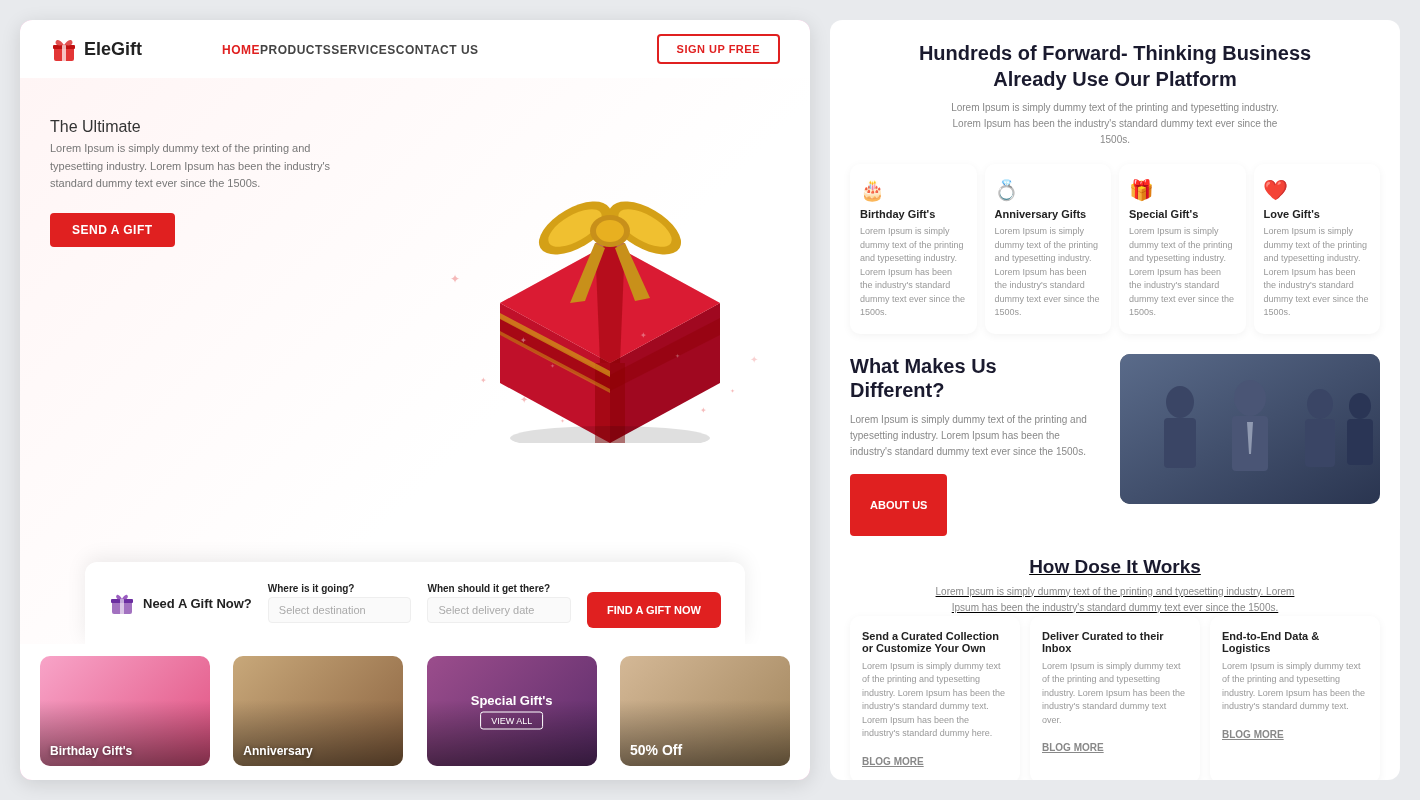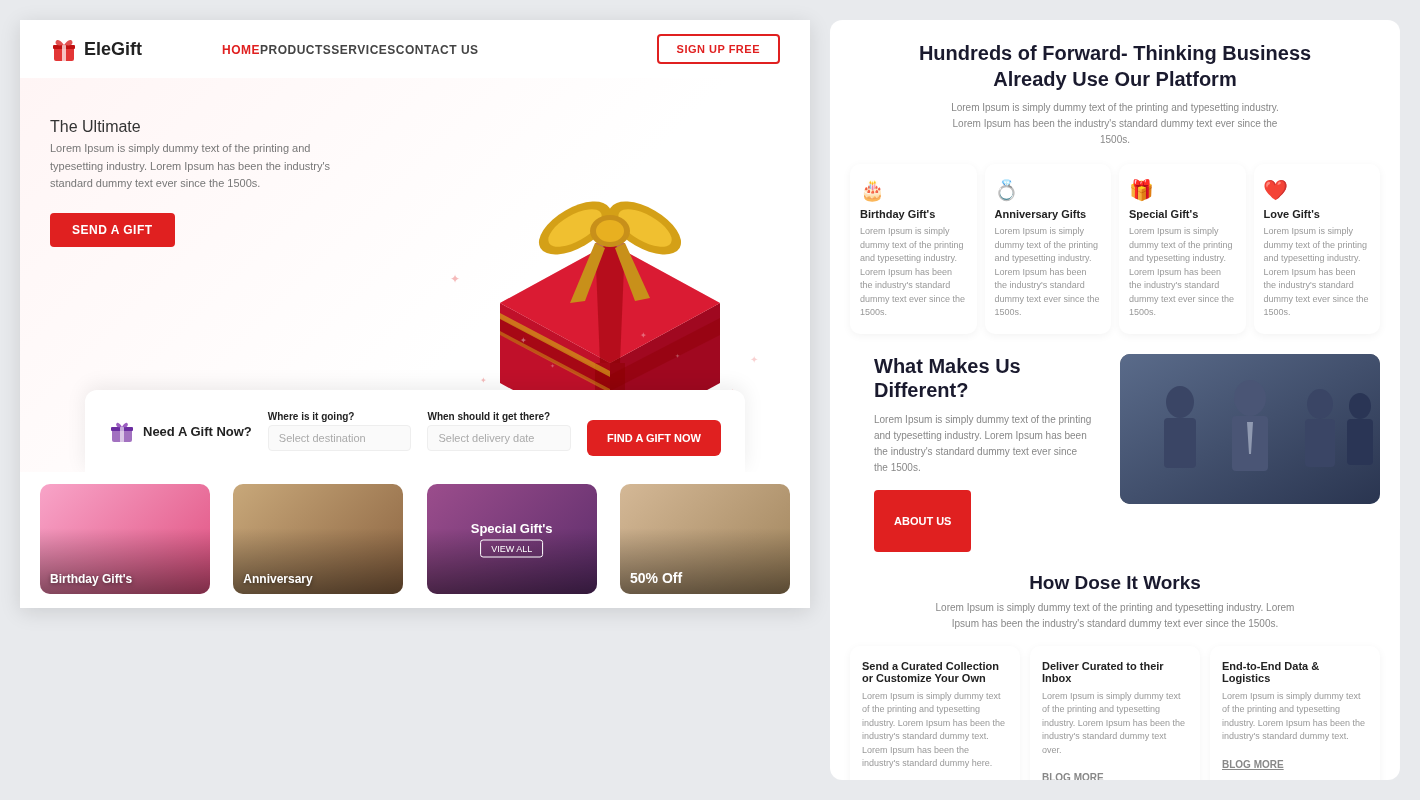--- a/index.html
+++ b/index.html
@@ -17,23 +17,23 @@
       width: 1380px;
       height: 760px;
       display: flex;
       gap: 20px;
       align-items: flex-start;
     }
 
     
     .left-panel {
       width: 790px;
-      height: 588px;
+      height: 760px;
       background: #f9a8d4;
-      border-radius: 0;
+      border-radius: 12px;
       overflow: hidden;
       box-shadow: 0 4px 20px rgba(0,0,0,0.12);
       position: relative;
       display: flex;
       flex-direction: column;
     }
 
     
     .navbar {
       display: flex;
@@ -315,21 +315,20 @@
       color: #999;
       line-height: 1.5;
     }
 
     
     .makes-section {
       display: flex;
       gap: 28px;
       align-items: flex-start;
       margin-bottom: 20px;
-      margin-left: 24px;
     }
     .makes-text {
       flex: 1;
     }
     .makes-title {
       font-size: 20px;
       font-weight: 800;
       color: #1a1a2e;
       line-height: 1.2;
       margin-bottom: 10px;
@@ -381,21 +380,21 @@
       height: 0;
       border-top: 8px solid transparent;
       border-bottom: 8px solid transparent;
       border-left: 14px solid #e02020;
       margin-left: 3px;
     }
 
     
     .how-section {
       text-align: center;
-      margin-bottom: 14px;
+      text-decoration: underline;
     }
     .how-title {
       font-size: 19px;
       font-weight: 800;
       color: #1a1a2e;
       margin-bottom: 6px;
     }
     .how-desc {
       font-size: 10px;
       color: #888;

